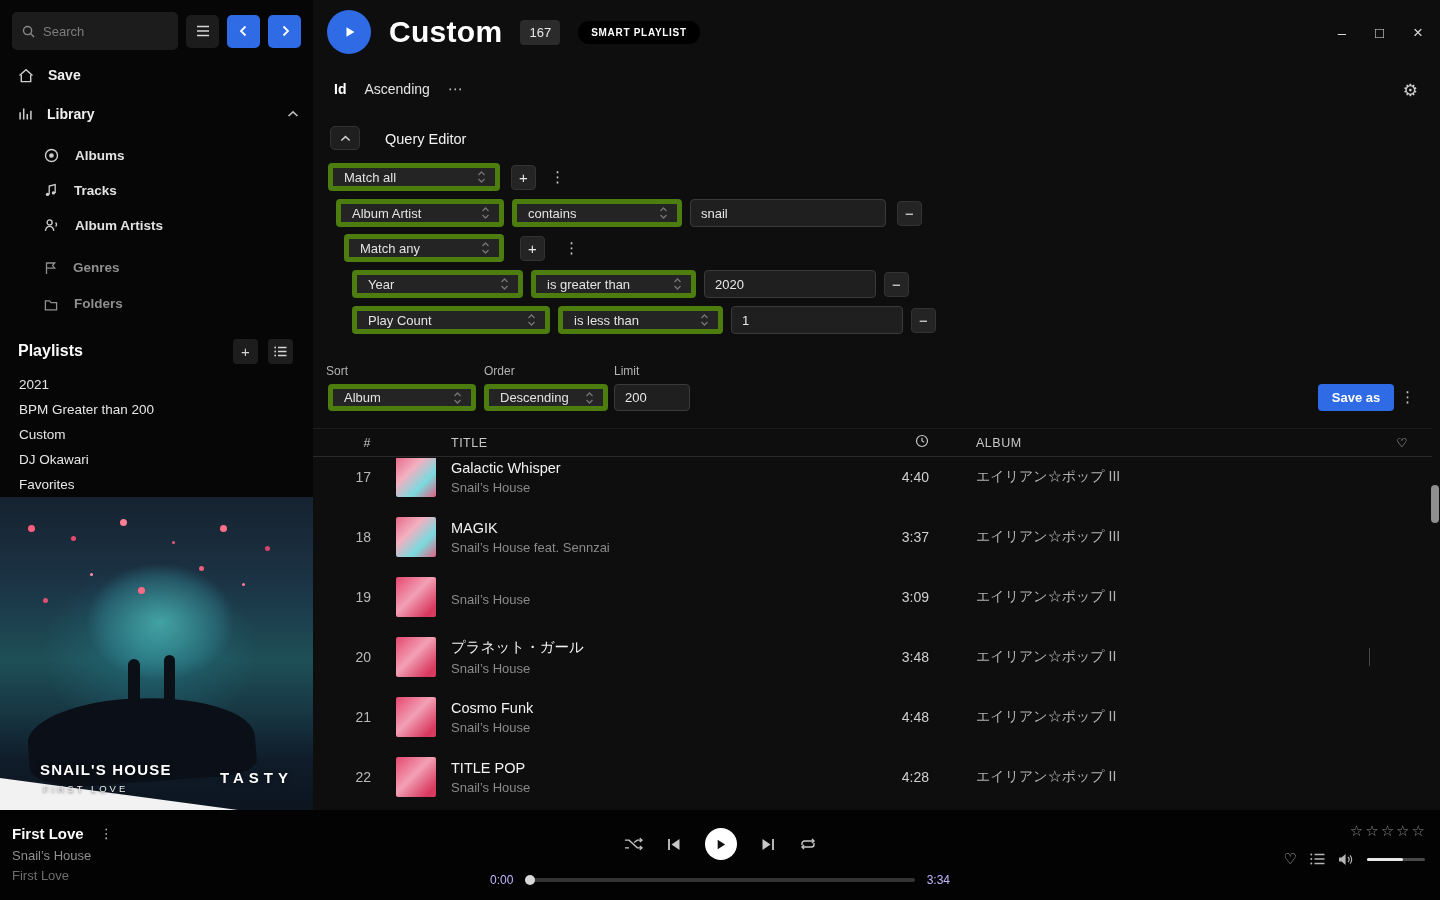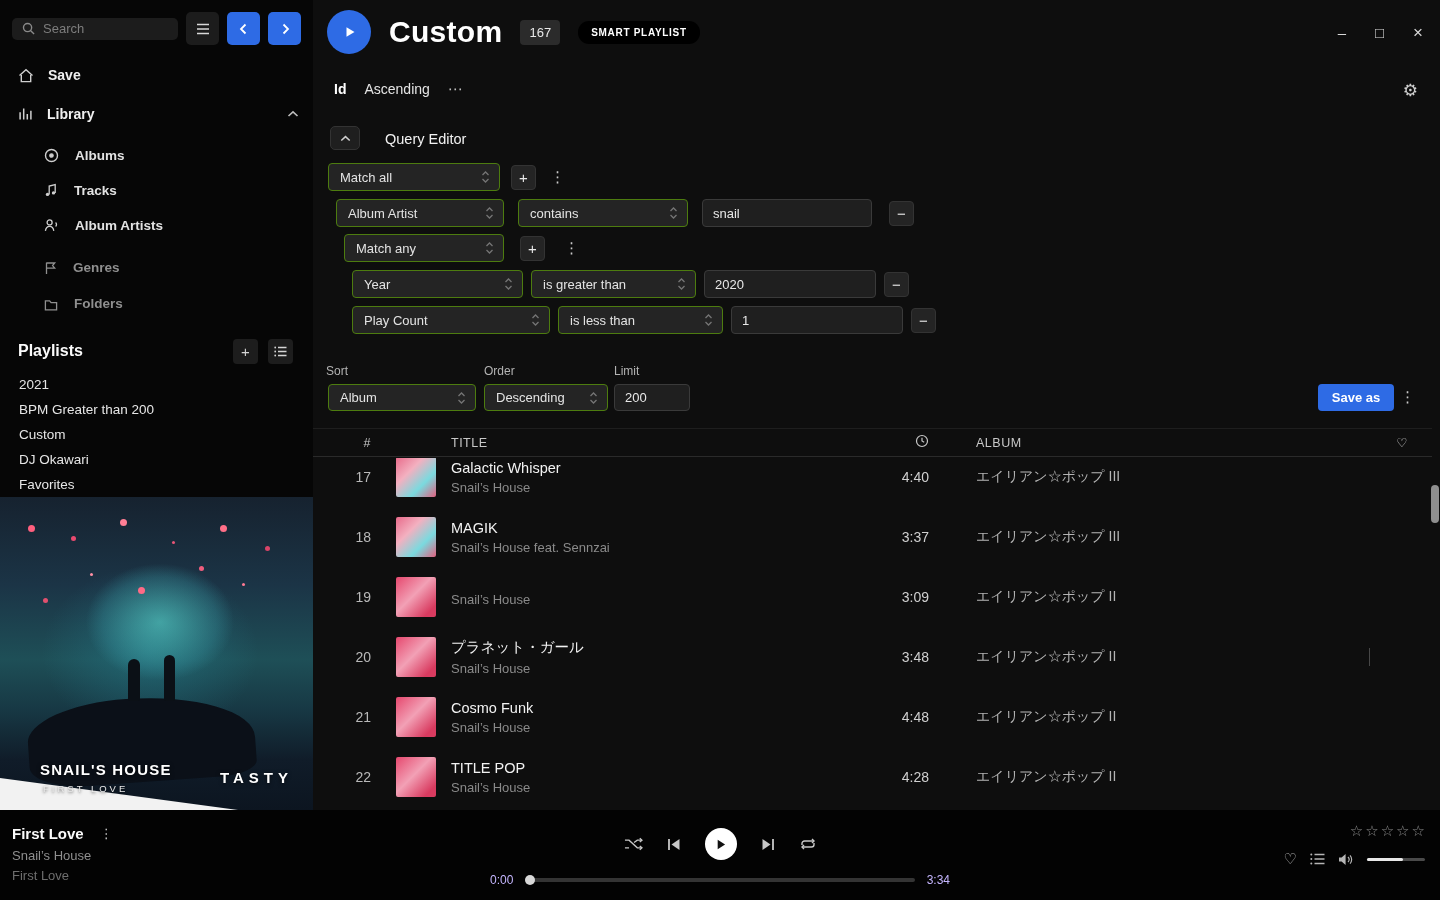--- a/index.html
+++ b/index.html
@@ -3,21 +3,21 @@
 <meta charset="utf-8">
 <style>
   * { margin:0; padding:0; box-sizing:border-box; }
   html,body { width:1440px; height:900px; overflow:hidden; }
   body { background:#0e0e0e; font-family:"Liberation Sans", sans-serif; color:#ececec; }
   .app { position:relative; width:1440px; height:900px; }
 
   
   .sidebar { position:absolute; left:0; top:0; width:313px; bottom:90px; background:#060606; }
   .search-row { position:absolute; left:12px; top:12px; display:flex; gap:8px; align-items:center; }
-  .search-box { width:166px; height:22px; background:#1c1c1c; border-radius:5px; display:flex; align-items:center; padding:0 10px; gap:8px; }
+  .search-box { width:166px; height:38px; background:#1c1c1c; border-radius:5px; display:flex; align-items:center; padding:0 10px; gap:8px; }
   .search-box input { background:transparent; border:none; outline:none; color:#cfcfcf; font-size:13px; width:110px; font-family:inherit; }
   .search-box input::placeholder { color:#7d7d7d; }
   .icon-btn { width:33px; height:33px; border-radius:5px; background:#1c1c1c; display:flex; align-items:center; justify-content:center; color:#d8d8d8; cursor:pointer; }
   .icon-btn.blue { background:#2e6be5; color:#fff; }
   .nav-item { position:absolute; left:18px; right:14px; height:30px; display:flex; align-items:center; gap:14px; font-size:14px; font-weight:700; color:#f0f0f0; cursor:pointer; }
   .nav-item svg { color:#cfcfcf; }
   .nav-home { top:60px; }
   .nav-library { top:99px; }
   .nav-library .spacer { flex:1; }
   .lib-item { position:absolute; left:44px; height:30px; display:flex; align-items:center; gap:16px; font-size:13.5px; font-weight:700; color:#e2e2e2; cursor:pointer; }
@@ -62,26 +62,26 @@
   .sortbar .f { font-weight:700; color:#fff; cursor:pointer; }
   .sortbar .d { color:#e4e4e4; cursor:pointer; }
   .sortbar .more { color:#bdbdbd; font-size:15px; letter-spacing:1px; cursor:pointer; }
   .gear { position:absolute; right:22px; top:80px; font-size:17px; color:#cfcfcf; cursor:pointer; }
 
   .qe-toggle { position:absolute; left:17px; top:126px; width:30px; height:24px; background:#1f1f1f; border:1px solid #333; border-radius:5px; display:flex; align-items:center; justify-content:center; color:#d0d0d0; cursor:pointer; }
   .qe-title { position:absolute; left:72px; top:131px; font-size:14.5px; color:#f2f2f2; }
 
   .qrow { position:absolute; display:flex; align-items:center; }
   .r-matchall { left:15px; top:163px; gap:11px; }
-  .r-rule1 { left:23px; top:199px; gap:14px;justify-content:center; }
+  .r-rule1 { left:23px; top:199px; gap:8px;justify-content:center; }
   .r-matchany { left:31px; top:234px; gap:16px; }
   .r-rule2 { left:39px; top:270px; gap:8px; }
   .r-rule3 { left:39px; top:306px; gap:8px; }
 
-  .sel { display:flex; align-items:center; justify-content:space-between; background:#242424; border:1px solid #4d7c0f; border-radius:4px; height:28px; padding:0 9px 0 11px; font-size:13px; color:#e3e3e3; cursor:pointer; }
+  .sel { display:flex; align-items:center; justify-content:space-between; background:#242424; border:5px solid #4d7c0f; border-radius:4px; height:28px; padding:0 9px 0 11px; font-size:13px; color:#e3e3e3; cursor:pointer; }
   .sel svg { opacity:.6; flex:none; margin-left:8px; }
   .txt-input { background:#1f1f1f; border:1px solid #3a3a3a; border-radius:4px; height:28px; padding:0 10px; font-size:13px; color:#e8e8e8; font-family:inherit; outline:none; }
   .sq-btn { width:25px; height:25px; border-radius:4px; background:#242424; border:1px solid #333; color:#e8e8e8; display:flex; align-items:center; justify-content:center; font-size:15px; cursor:pointer; flex:none; }
   .vdots { color:#c9c9c9; font-size:15px; padding:0 3px; cursor:pointer; }
 
   .sol-label { position:absolute; top:364px; font-size:12px; color:#b3b3b3; }
   .sol-row { position:absolute; top:384px; left:15px; right:0; height:27px; }
   .sol-row .sel, .sol-row .txt-input { position:absolute; height:27px; }
   .save-btn { position:absolute; right:46px; top:0; width:76px; height:27px; background:#2e6be5; border:none; border-radius:4px; color:#fff; font-size:13px; font-weight:600; cursor:pointer; font-family:inherit; }
   .sol-dots { position:absolute; right:22px; top:4px; }
@@ -343,21 +343,21 @@
         <svg width="9" height="14" viewBox="0 0 9 14" fill="none" stroke="#aaa" stroke-width="1.3">
             <path d="M1.5 5L4.5 2l3 3M1.5 9l3 3 3-3"></path>
           </svg>
       </div>
       <div class="sel" style="width:170px">
         <span>contains</span>
         <svg width="9" height="14" viewBox="0 0 9 14" fill="none" stroke="#aaa" stroke-width="1.3">
             <path d="M1.5 5L4.5 2l3 3M1.5 9l3 3 3-3"></path>
           </svg>
       </div>
-      <input class="txt-input" style="width: 170px;" value="snail">
+      <input class="txt-input" style="width: 196px;" value="snail">
       <div class="sq-btn" style="margin-left:3px">
           <span>−</span>
         </div>
     </div>
 
     <div class="qrow r-matchany">
       <div class="sel" style="width:160px">
         <span>Match any</span>
         <svg width="9" height="14" viewBox="0 0 9 14" fill="none" stroke="#aaa" stroke-width="1.3">
             <path d="M1.5 5L4.5 2l3 3M1.5 9l3 3 3-3"></path>

